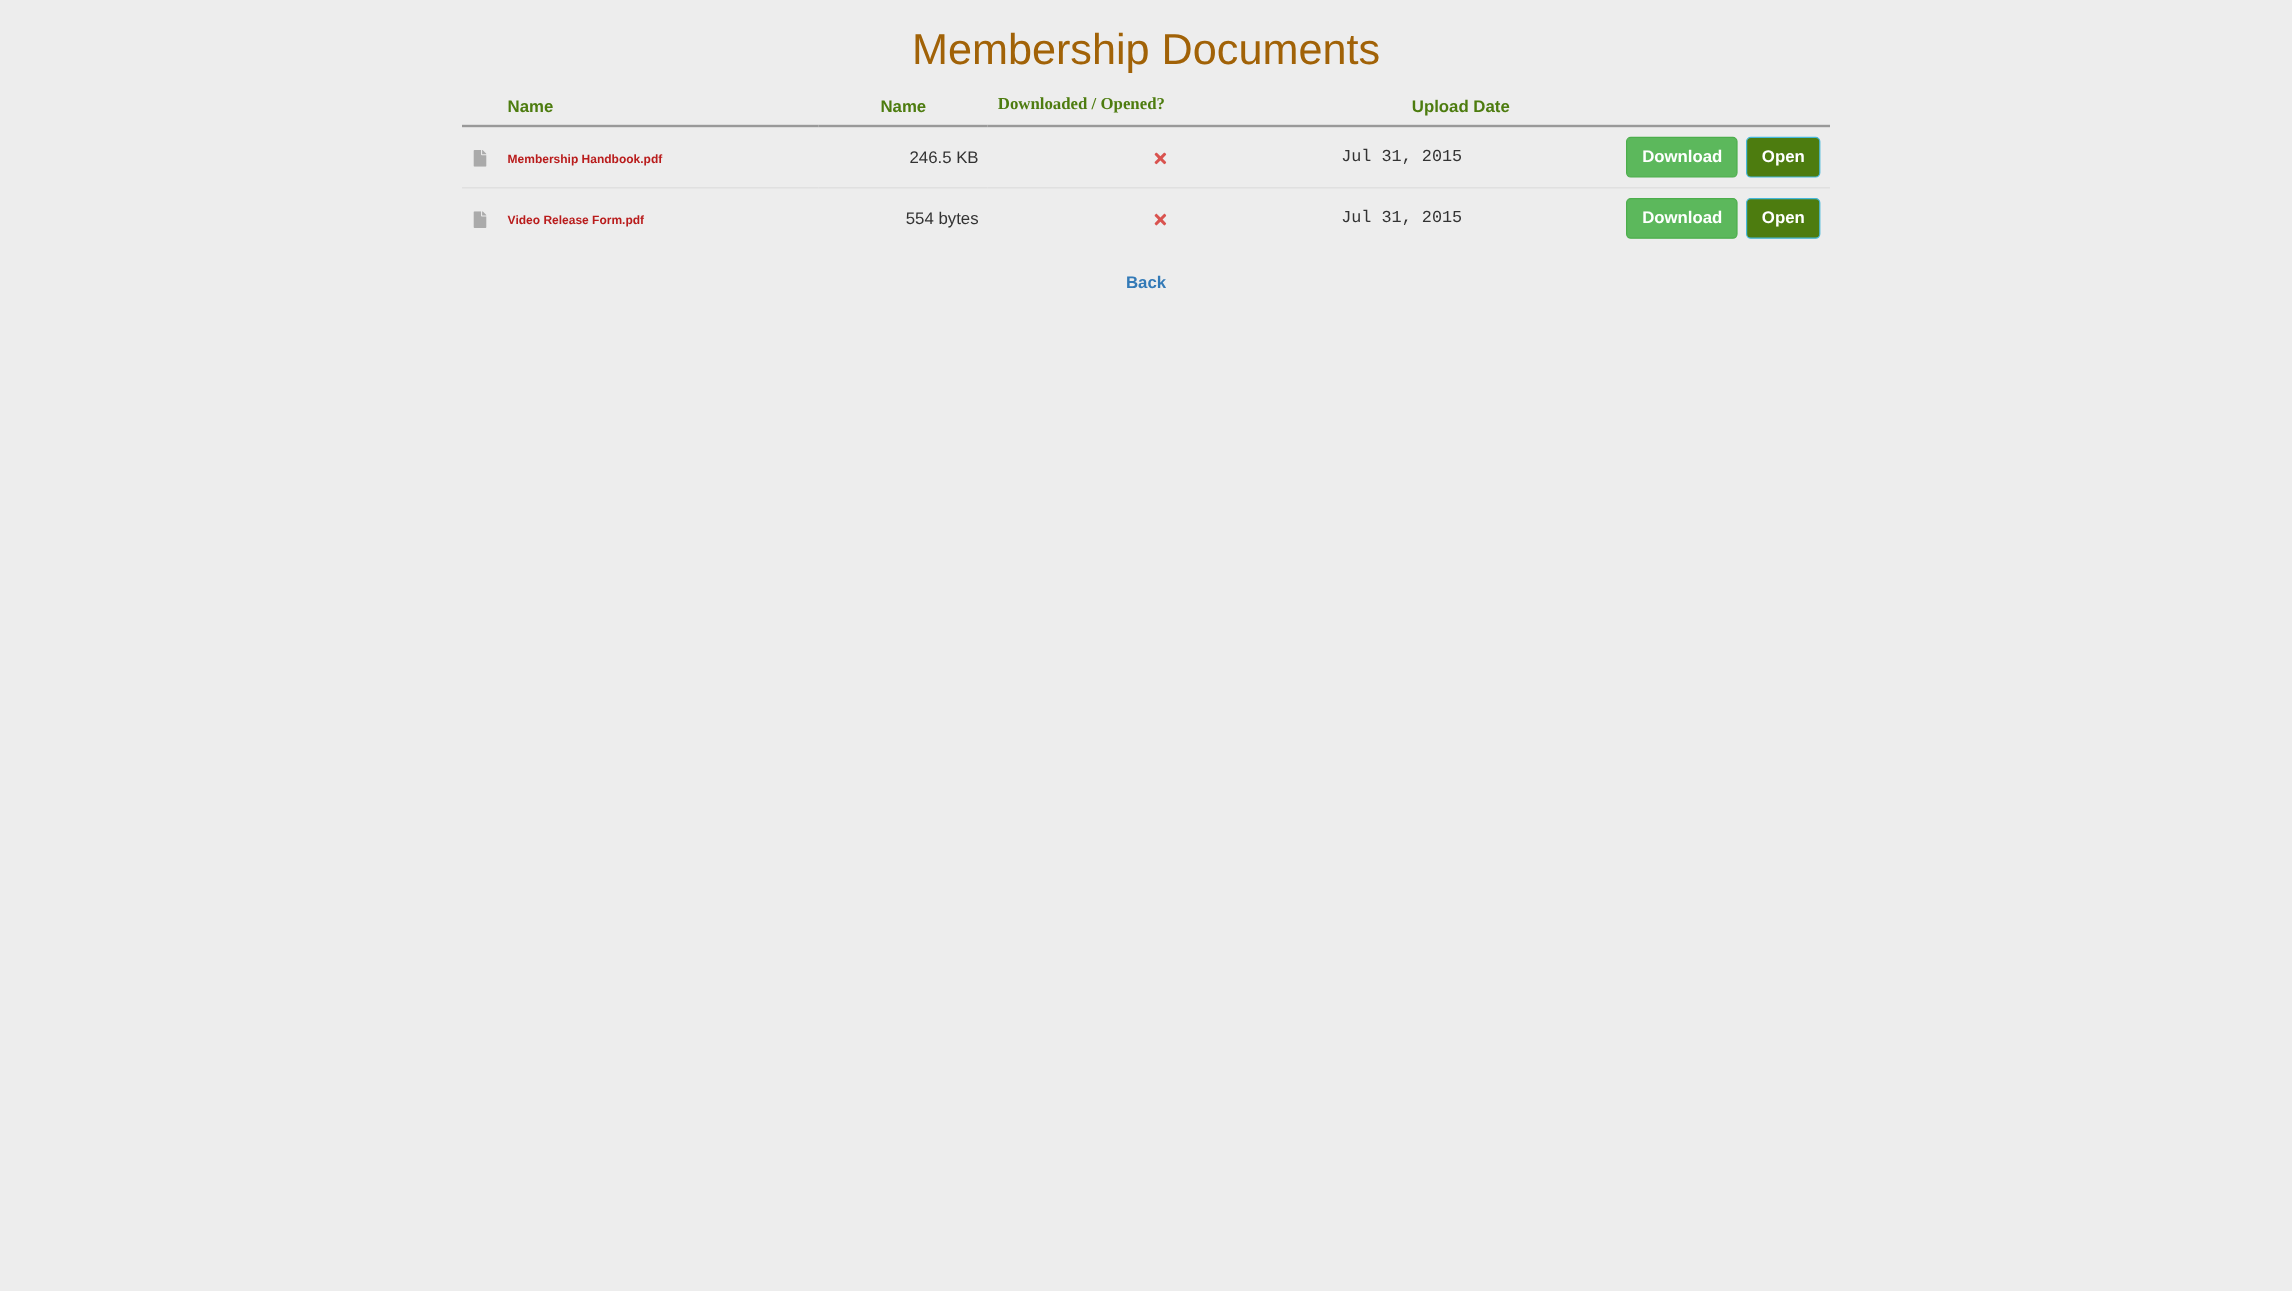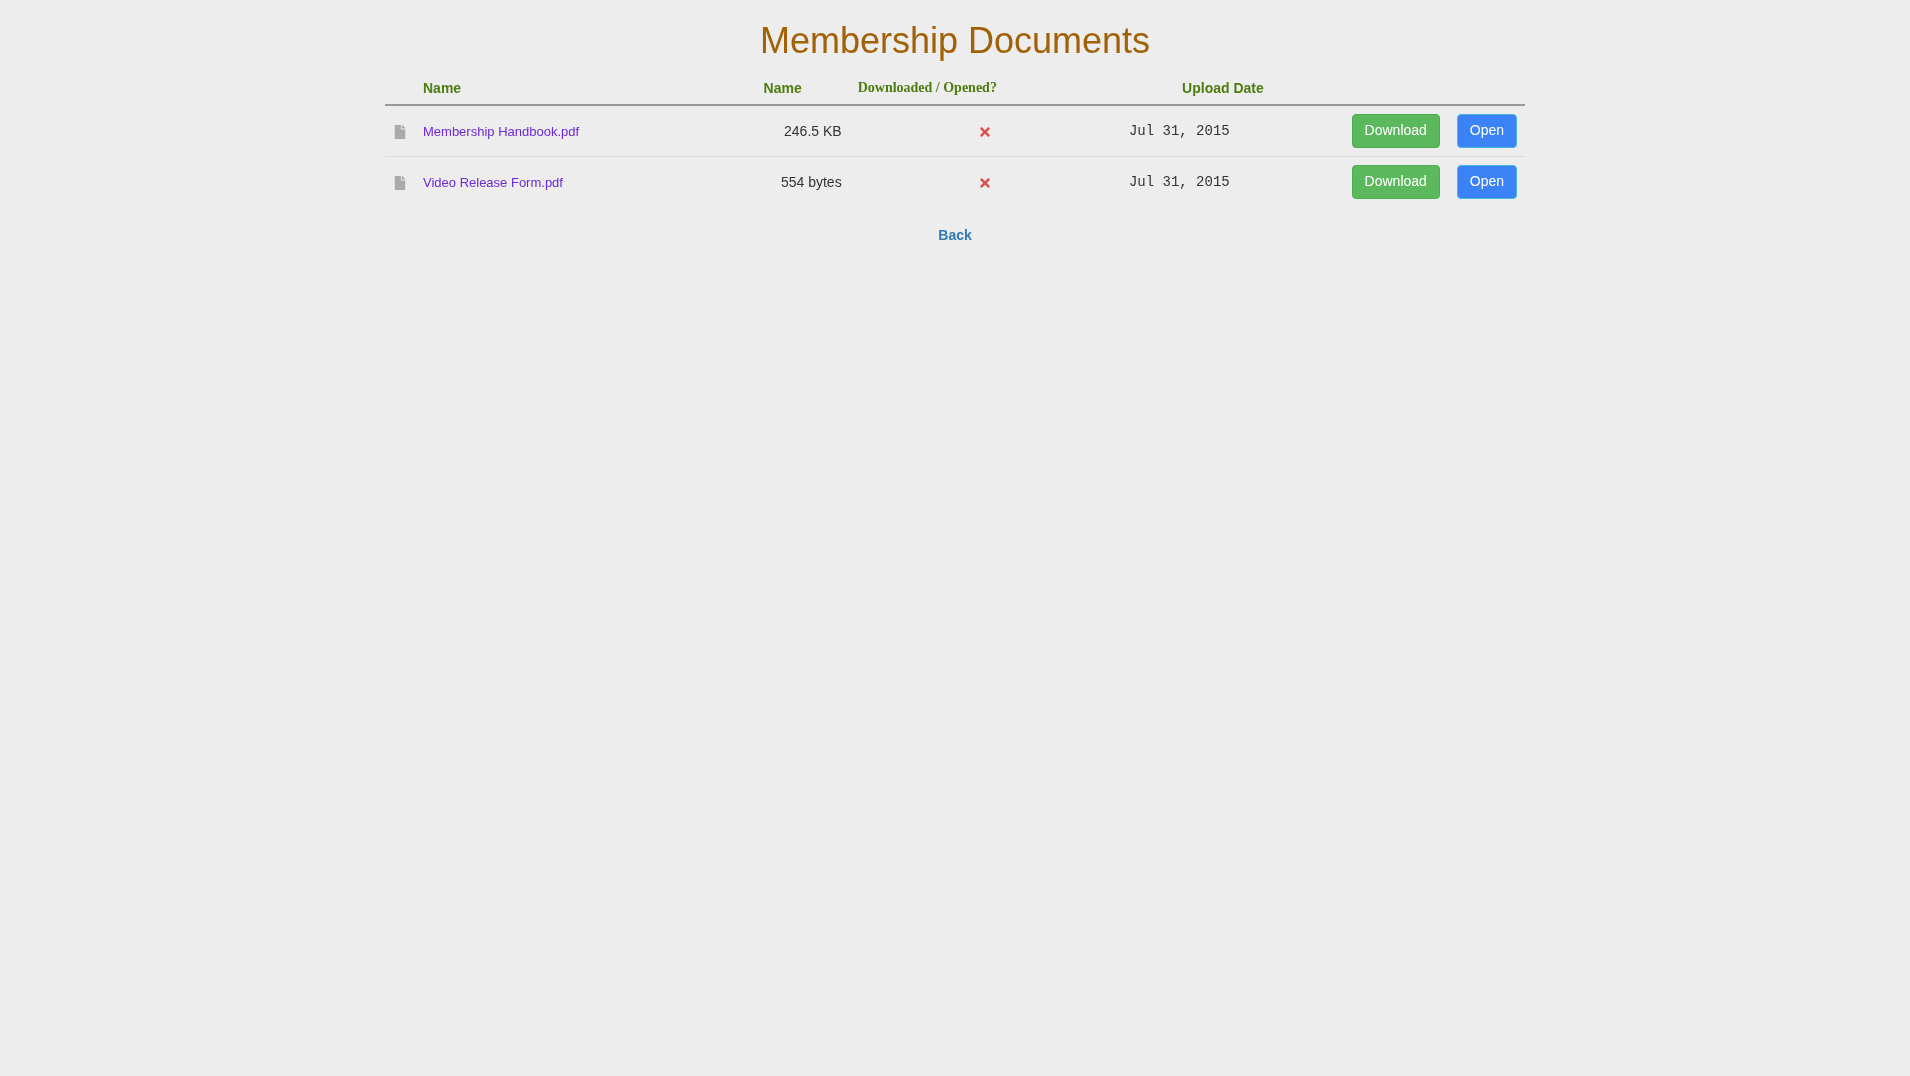--- a/index.html
+++ b/index.html
@@ -82,43 +82,45 @@
     }
     td.cell-upload {
       text-align: left;
       font-family: Liberation Mono, monospace;
     }
     td.cell-actions {
       text-align: right;
       white-space: nowrap;
     }
     a.file-link {
-      color: #6d28d9;
+      color: #b91c1c;
       text-decoration: none;
-      font-size: 13px;
+      font-size: 10px;
+      font-weight: bold;
     }
     .btn {
       display: inline-block;
       padding: 6px 12px;
       font-size: 14px;
       line-height: 1.42857;
       border-radius: 4px;
       border: 1px solid transparent;
       color: #fff;
       cursor: pointer;
       text-align: center;
       font-family: inherit;
-      margin-left: 13px;
+      margin-left: 3px;
+      font-weight: bold;
     }
     .btn-success {
       background-color: #5cb85c;
       border-color: #4cae4c;
     }
     .btn-info {
-      background-color: #3b82f6;
+      background-color: #4d7c0f;
       border-color: #46b8da;
     }
     .back-link {
       display: block;
       text-align: center;
       color: #337ab7;
       text-decoration: none;
       font-size: 14px;
       margin-top: 10px;
       font-weight: bold;

